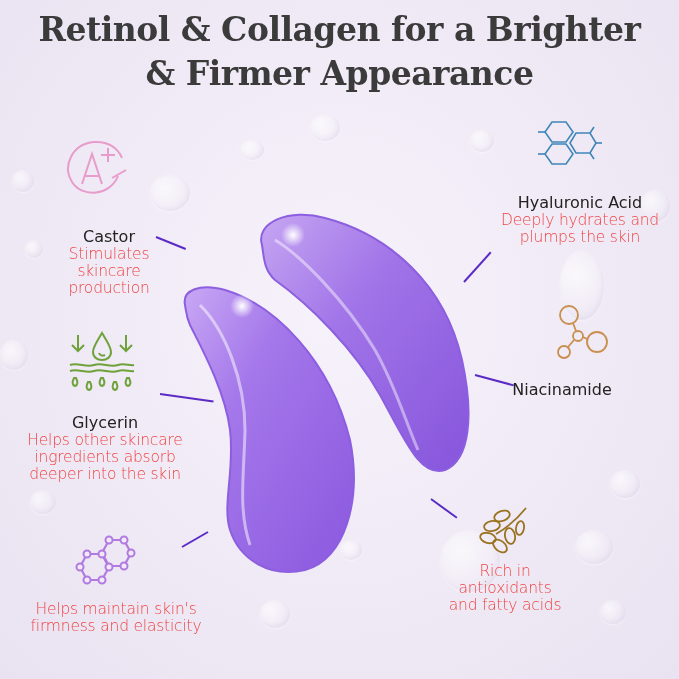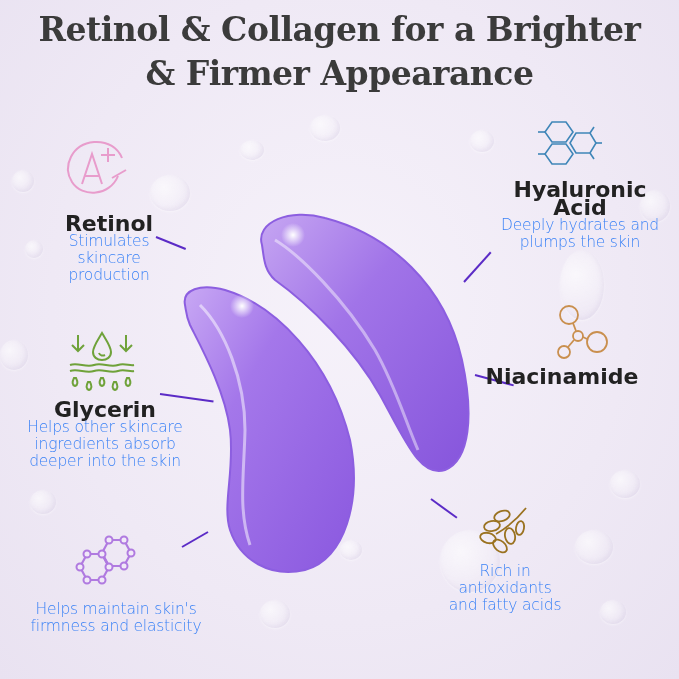--- a/index.html
+++ b/index.html
@@ -14,22 +14,22 @@
       box-shadow: inset -2px -2px 4px rgba(190,180,210,0.25), 0 1px 2px rgba(255,255,255,0.6);
       opacity: 0.7;
     }
     .title {
       position: absolute; left: 0; top: 8px; width: 679px; text-align: center;
       font-family: "DejaVu Serif", serif; font-weight: bold; font-size: 33px;
       line-height: 44px; color: #3b3b3b; letter-spacing: -0.5px;
     }
     .title span { display: block; }
     .block { position: absolute; text-align: center; color: #3a3a3a; }
-    .block .name { font-size: 22px; font-weight: bold; color: #222; line-height: 18px; display: block; }
-    .block .desc { font-size: 15.5px; font-weight: 300; color: #3b82f6; line-height: 17px; display: block; white-space: pre-line; letter-spacing: -0.2px; }
+    .block .name { font-size: 16px; font-weight: normal; color: #222; line-height: 18px; display: block; margin-top: 13px; }
+    .block .desc { font-size: 15.5px; font-weight: 300; color: #ef4444; line-height: 17px; display: block; white-space: pre-line; letter-spacing: -0.2px; }
     .icon { position: absolute; }
     .connector { position: absolute; height: 2px; background: #5b2bc6; transform-origin: 0 50%; }
     .patches { position: absolute; left: 0; top: 0; }
   </style>
 </head>
 <body>
 
 <div>
   <div class="droplet" style="left:12px;top:170px;width:22px;height:22px;"></div>
   <div class="droplet" style="left:150px;top:175px;width:40px;height:36px;"></div>
@@ -88,21 +88,21 @@
 <div class="connector" style="left:475px;top:374px;width:40px;transform:rotate(15deg);"></div>
 <div class="connector" style="left:431px;top:498px;width:32px;transform:rotate(36deg);"></div>
 
 <svg class="icon" style="left:62px;top:138px;" width="72" height="64" viewBox="0 0 72 64">
   <path d="M56,38 C48,58 20,60 10,44 C0,28 10,6 32,4 C46,3 56,10 60,20" fill="none" stroke="#e89ccc" stroke-width="2"></path>
   <path d="M20,46 L30,16 L40,46 M23,38 L37,38" fill="none" stroke="#e89ccc" stroke-width="2"></path>
   <path d="M46,10 L46,24 M39,17 L53,17" fill="none" stroke="#e89ccc" stroke-width="2"></path>
   <path d="M50,40 L64,32" fill="none" stroke="#e89ccc" stroke-width="2"></path>
 </svg>
 <div class="block" style="left:34px;top:215px;width:150px;">
-  <span class="name">Retinol</span>
+  <span class="name">Castor</span>
   <span class="desc">Stimulates
 skincare
 production</span>
 </div>
 
 <svg class="icon" style="left:538px;top:118px;" width="66" height="50" viewBox="0 0 66 50">
   <g fill="none" stroke="#3f86b8" stroke-width="1.6">
     <polygon points="14,4 28,4 35,14 28,24 14,24 7,14"></polygon>
     <polygon points="14,26 28,26 35,36 28,46 14,46 7,36"></polygon>
     <polygon points="38,15 52,15 58,25 52,35 38,35 32,25"></polygon>

